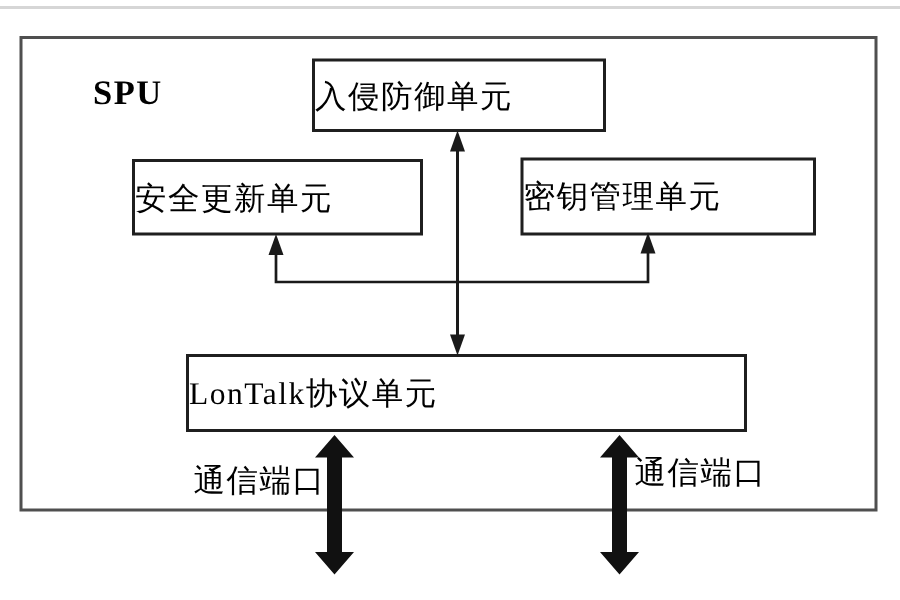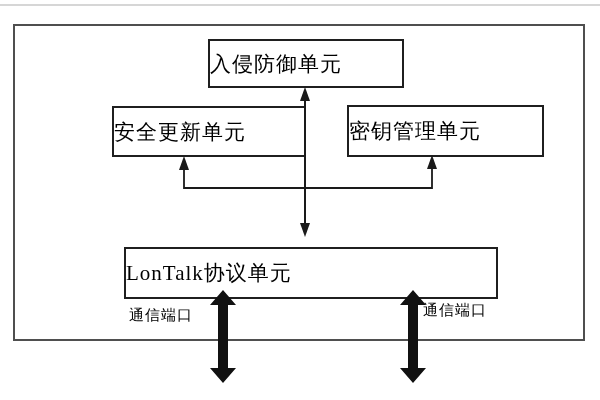--- a/index.html
+++ b/index.html
@@ -33,44 +33,45 @@
     position:absolute;
     border:2px solid #1f1f1f;
     box-sizing:border-box;
     background:#fff;
     display:flex;align-items:center;justify-content:flex-start;
     font-size:21px;
     letter-spacing:1px;
     white-space:nowrap;
   }
   .box-intrusion{left:208px;top:39px;width:196px;height:49px;}
-  .box-update{left:88px;top:106px;width:194px;height:51px;margin-left:24px;}
+  .box-update{left:88px;top:106px;width:194px;height:51px;}
   .box-key{left:333px;top:105px;width:197px;height:52px;margin-left:14px;}
-  .box-lontalk{left:124px;top:236px;width:374px;height:52px;margin-top:11px;}
+  .box-lontalk{left:124px;top:236px;width:374px;height:52px;}
   .port-label{
     position:absolute;
-    font-size:15px;
+    font-size:21px;
     letter-spacing:1px;
     white-space:nowrap;
   }
   .port-left{left:129px;top:306px;}
   .port-right{left:423px;top:301px;}
   .arrow-layer{
     position:absolute;left:0;top:0;width:600px;height:400px;
     pointer-events:none;
   }
 </style>
 </head>
 <body>
 
 <div id="stage">
 
   <div class="scan-line"></div>
 
   <div class="outer-box"></div>
+  <div class="spu-label">SPU</div>
 
   <div class="unit-box box-intrusion">
     <span>入侵防御单元</span>
   </div>
 
   <div class="unit-box box-update">
     <span>安全更新单元</span>
   </div>
 
   <div class="unit-box box-key">

